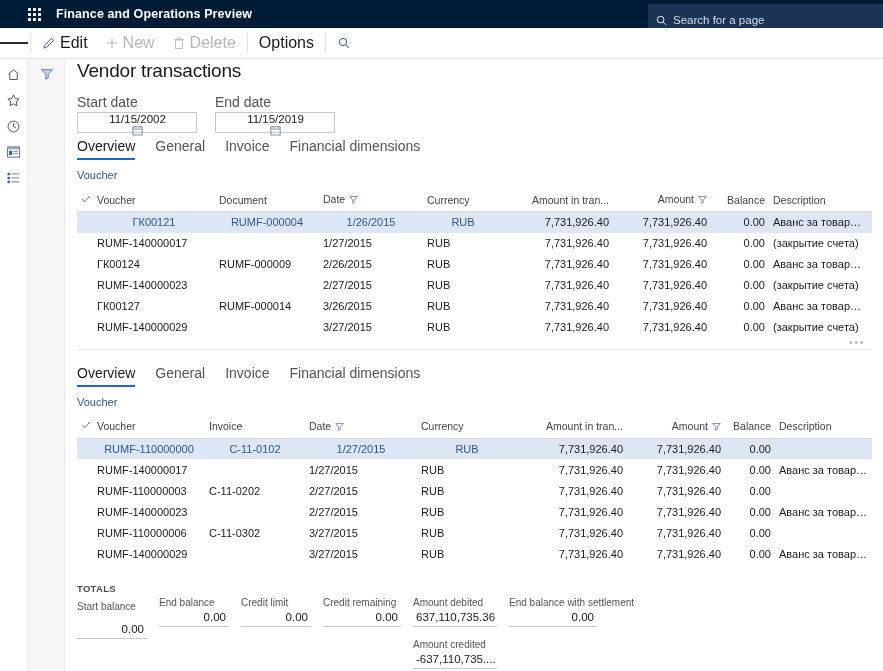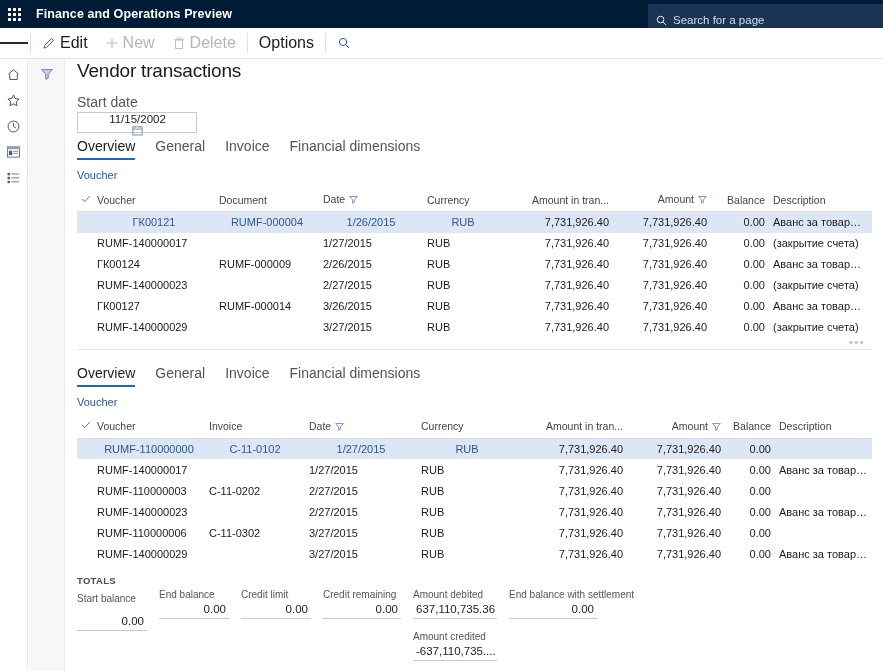--- a/index.html
+++ b/index.html
@@ -10,21 +10,21 @@
     background: #ffffff;
     font-family: "Liberation Sans", sans-serif;
     -webkit-font-smoothing: antialiased;
   }
 
   
   .topbar {
     position: absolute; top: 0; left: 0;
     width: 883px; height: 28px;
     background: #001B35;
-    display: flex; align-items: center;
+    display: flex; align-items: center; padding-left: 20px;
   }
   .waffle {
     width: 28px; height: 28px;
     display: flex; align-items: center; justify-content: center;
     cursor: pointer;
   }
   .waffle-grid {
     display: grid;
     grid-template-columns: repeat(3, 3px);
     grid-template-rows: repeat(3, 3px);
@@ -205,21 +205,21 @@
 
   
   .totals {
     position: absolute; left: 11px; top: 514px;
     width: 560px;
   }
   .totals-head {
     font-size: 9.5px; font-weight: bold; color: #4a4a4a;
     letter-spacing: 0.3px;
   }
-  .tgrid { display: flex; margin-top: 2px; }
+  .tgrid { display: flex; margin-top: 10px; }
   .tcol { margin-right: 12px; }
   .tcol .tlbl { font-size: 10px; color: #555; margin-bottom: 2px; white-space: nowrap; }
   .tval {
     border-bottom: 1px solid #c9c9c9;
     font-size: 11.5px; color: #1b1b1b;
     text-align: right;
     padding: 1px 3px 2px 3px;
     height: 17px;
     cursor: text;
   }
@@ -375,20 +375,34 @@
 
 <div class="main">
 
   <div class="pagetitle">Vendor transactions</div>
 
   <div class="daterow">
     <div class="field">
       <div class="lbl">Start date</div>
       <div class="dateinput">
         <span class="val">11/15/2002</span>
+        <span class="cal">
+          <svg width="11" height="11" viewBox="0 0 13 13">
+            <rect x="1" y="2.2" width="11" height="9.6" fill="none" stroke="#6b7b99" stroke-width="1"></rect>
+            <line x1="1" y1="4.8" x2="12" y2="4.8" stroke="#6b7b99" stroke-width="1"></line>
+            <line x1="3.6" y1="1" x2="3.6" y2="3" stroke="#6b7b99" stroke-width="1"></line>
+            <line x1="9.4" y1="1" x2="9.4" y2="3" stroke="#6b7b99" stroke-width="1"></line>
+          </svg>
+        </span>
+      </div>
+    </div>
+    <div class="field">
+      <div class="lbl">End date</div>
+      <div class="dateinput">
+        <span class="val">11/15/2019</span>
         <span class="cal">
           <svg width="11" height="11" viewBox="0 0 13 13">
             <rect x="1" y="2.2" width="11" height="9.6" fill="none" stroke="#6b7b99" stroke-width="1"></rect>
             <line x1="1" y1="4.8" x2="12" y2="4.8" stroke="#6b7b99" stroke-width="1"></line>
             <line x1="3.6" y1="1" x2="3.6" y2="3" stroke="#6b7b99" stroke-width="1"></line>
             <line x1="9.4" y1="1" x2="9.4" y2="3" stroke="#6b7b99" stroke-width="1"></line>
           </svg>
         </span>
       </div>
     </div>

